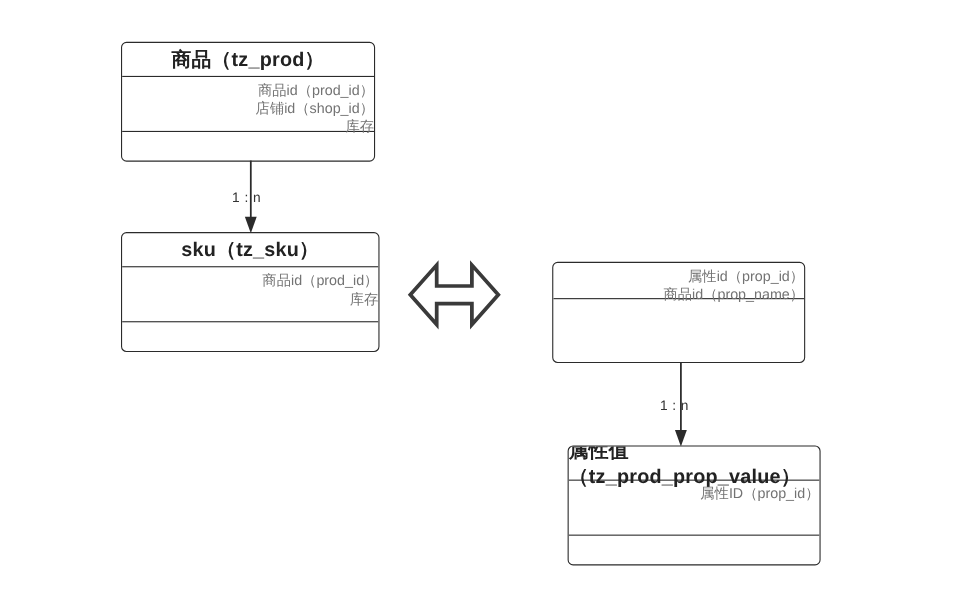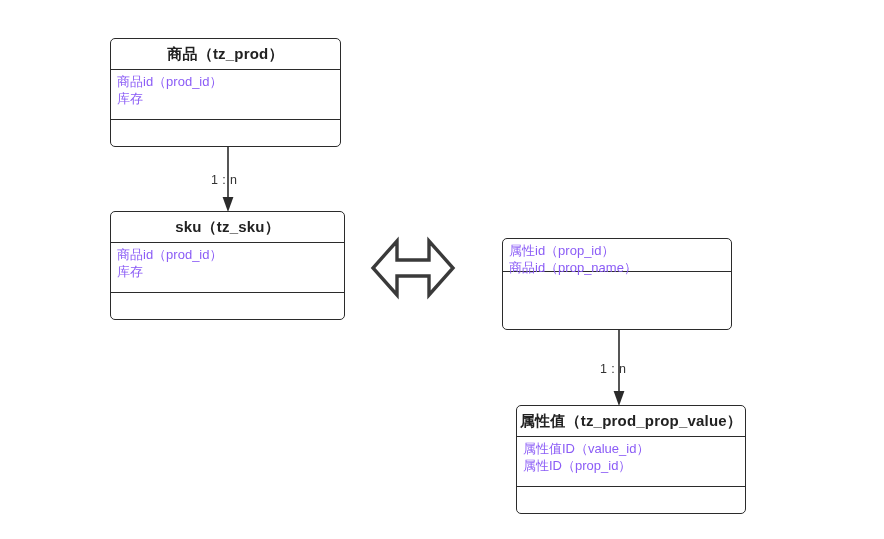--- a/index.html
+++ b/index.html
@@ -23,40 +23,41 @@
   .entity {
     position: absolute;
     box-sizing: border-box;
     border: 1.6px solid #2b2b2b;
     border-radius: 5px;
     background: #ffffff;
     overflow: hidden;
   }
   .entity-title {
     text-align: left;
-    font-size: 15px;
+    font-size: 18px;
     font-weight: bold;
     color: #222222;
     border-bottom: 1.6px solid #2b2b2b;
     box-sizing: border-box;
     display: flex;
     align-items: center;
     justify-content: center;
     letter-spacing: 0.2px;
   }
   .entity-attrs {
     box-sizing: border-box;
     border-bottom: 1.6px solid #2b2b2b;
     padding: 4px 0 5px 6px;
   }
   .attr-row {
     font-size: 13px;
-    color: #8b5cf6;
+    color: #737373;
     line-height: 16.5px;
     white-space: nowrap;
+    text-align: right;
   }
   .entity-footer {
     box-sizing: border-box;
     flex: 1;
   }
 
   
   #box-prod        { left: 110px; top: 38px;  width: 231px; height: 109px; }
   #box-prod .entity-title  { height: 31px; }
   #box-prod .entity-attrs  { height: 50px; }
@@ -103,20 +104,21 @@
 </style>
 </head>
 <body>
 
 <div id="canvas">
 
   <div class="entity" id="box-prod">
     <div class="entity-title">商品（tz_prod）</div>
     <div class="entity-attrs">
       <div class="attr-row">商品id（prod_id）</div>
+      <div class="attr-row">店铺id（shop_id）</div>
       <div class="attr-row">库存</div>
     </div>
     <div class="entity-footer"></div>
   </div>
 
   <svg class="connector" id="conn-prod-sku" viewBox="0 0 20 66">
     <line x1="10" y1="0" x2="10" y2="55" stroke="#2b2b2b" stroke-width="1.6"></line>
     <polygon points="10,66 4.6,51 15.4,51" fill="#2b2b2b"></polygon>
   </svg>
   <div class="rel-label" id="rel-label-prod-sku">1 : n</div>
@@ -144,19 +146,18 @@
 
   <svg class="connector" id="conn-prop-value" viewBox="0 0 20 77">
     <line x1="10" y1="0" x2="10" y2="66" stroke="#2b2b2b" stroke-width="1.6"></line>
     <polygon points="10,77 4.6,62 15.4,62" fill="#2b2b2b"></polygon>
   </svg>
   <div class="rel-label" id="rel-label-prop-value">1 : n</div>
 
   <div class="entity" id="box-propvalue">
     <div class="entity-title">属性值（tz_prod_prop_value）</div>
     <div class="entity-attrs">
-      <div class="attr-row">属性值ID（value_id）</div>
       <div class="attr-row">属性ID（prop_id）</div>
     </div>
     <div class="entity-footer"></div>
   </div>
 
 </div>
 
 </body></html>

